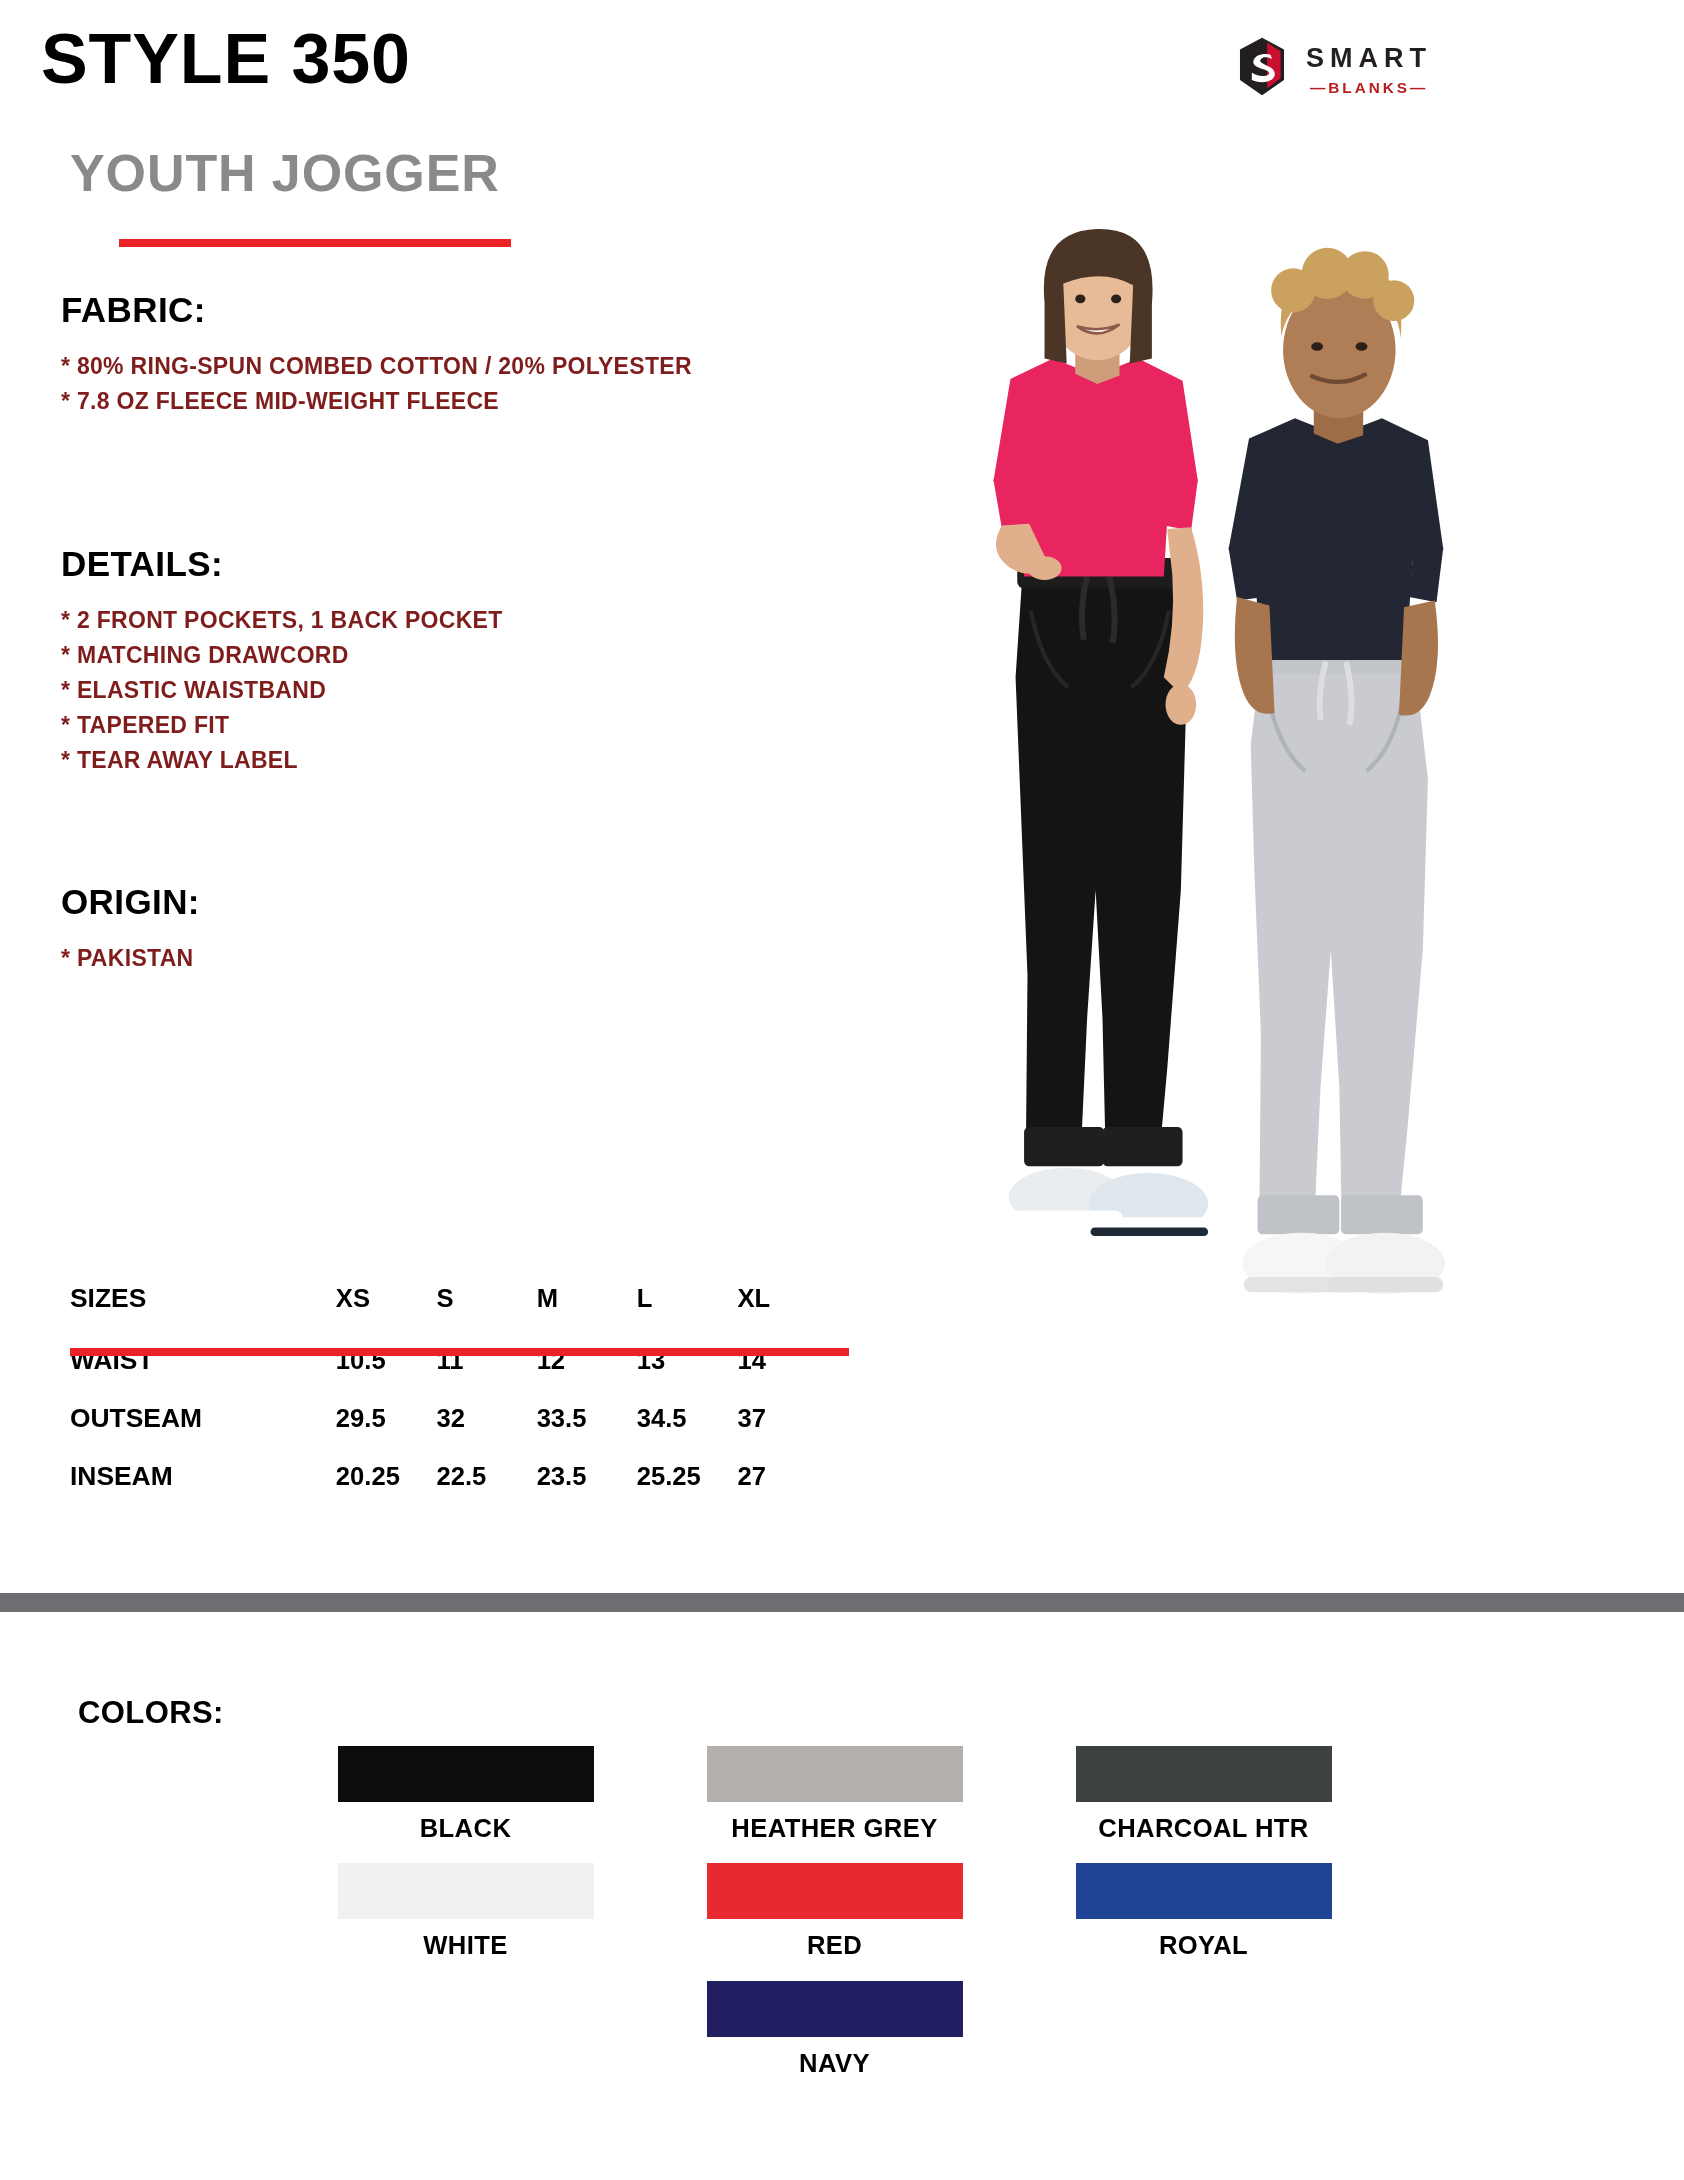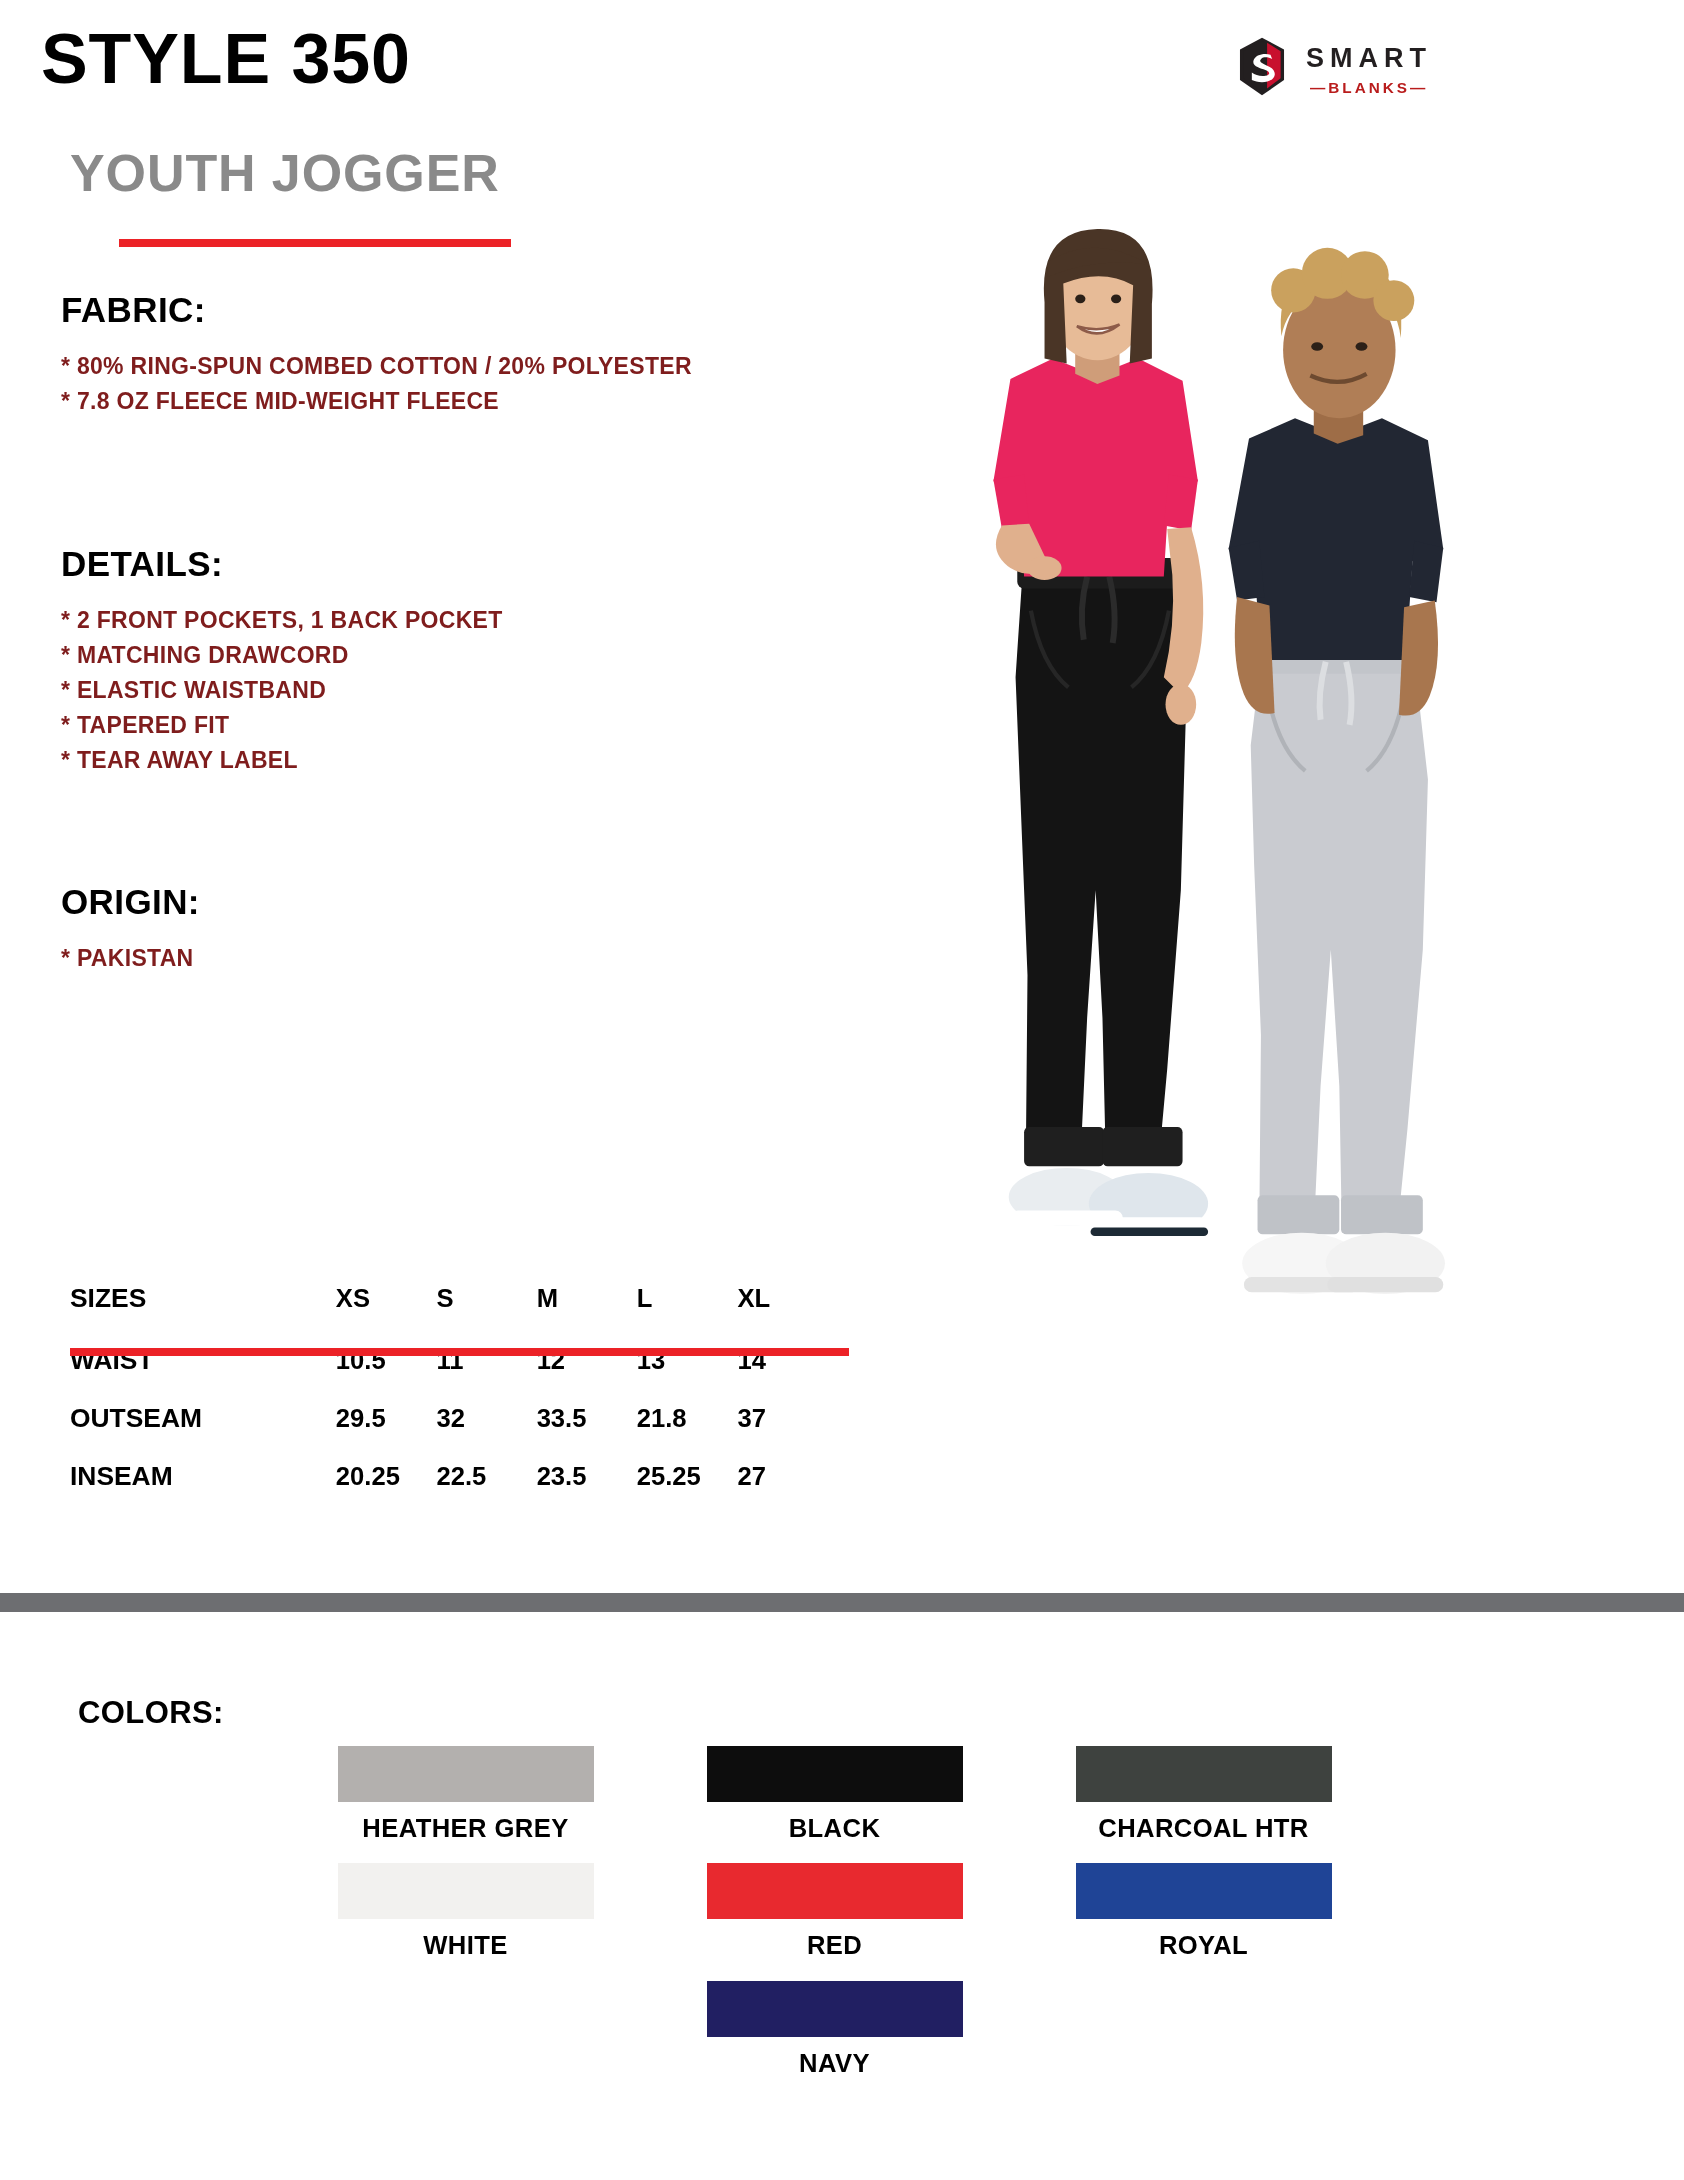--- a/index.html
+++ b/index.html
@@ -352,21 +352,21 @@
         <td class="col-v">11</td>
         <td class="col-v">12</td>
         <td class="col-v">13</td>
         <td class="col-v">14</td>
       </tr>
       <tr>
         <td class="col-label">OUTSEAM</td>
         <td class="col-v col-xs">29.5</td>
         <td class="col-v">32</td>
         <td class="col-v">33.5</td>
-        <td class="col-v">21.8</td>
+        <td class="col-v">34.5</td>
         <td class="col-v">37</td>
       </tr>
       <tr>
         <td class="col-label">INSEAM</td>
         <td class="col-v col-xs">20.25</td>
         <td class="col-v">22.5</td>
         <td class="col-v">23.5</td>
         <td class="col-v">25.25</td>
         <td class="col-v">27</td>
       </tr>
@@ -376,28 +376,28 @@
 <div class="chart-rule"></div>
 
 <div class="divider-band"></div>
 
 <div class="colors-section">
   <div class="colors-heading">COLORS:</div>
 
   <div class="swatch-grid">
     <div class="swatch-row">
       <div class="swatch-cell">
+        <div class="swatch-chip" style="background:#0d0d0d"></div>
+        <div class="swatch-label">BLACK</div>
+      </div>
+      <div class="swatch-cell">
         <div class="swatch-chip" style="background:#b3b0ae"></div>
         <div class="swatch-label">HEATHER GREY</div>
       </div>
       <div class="swatch-cell">
-        <div class="swatch-chip" style="background:#0d0d0d"></div>
-        <div class="swatch-label">BLACK</div>
-      </div>
-      <div class="swatch-cell">
         <div class="swatch-chip" style="background:#3e423f"></div>
         <div class="swatch-label">CHARCOAL HTR</div>
       </div>
     </div>
 
     <div class="swatch-row">
       <div class="swatch-cell">
         <div class="swatch-chip" style="background:#f2f1ef"></div>
         <div class="swatch-label">WHITE</div>
       </div>

